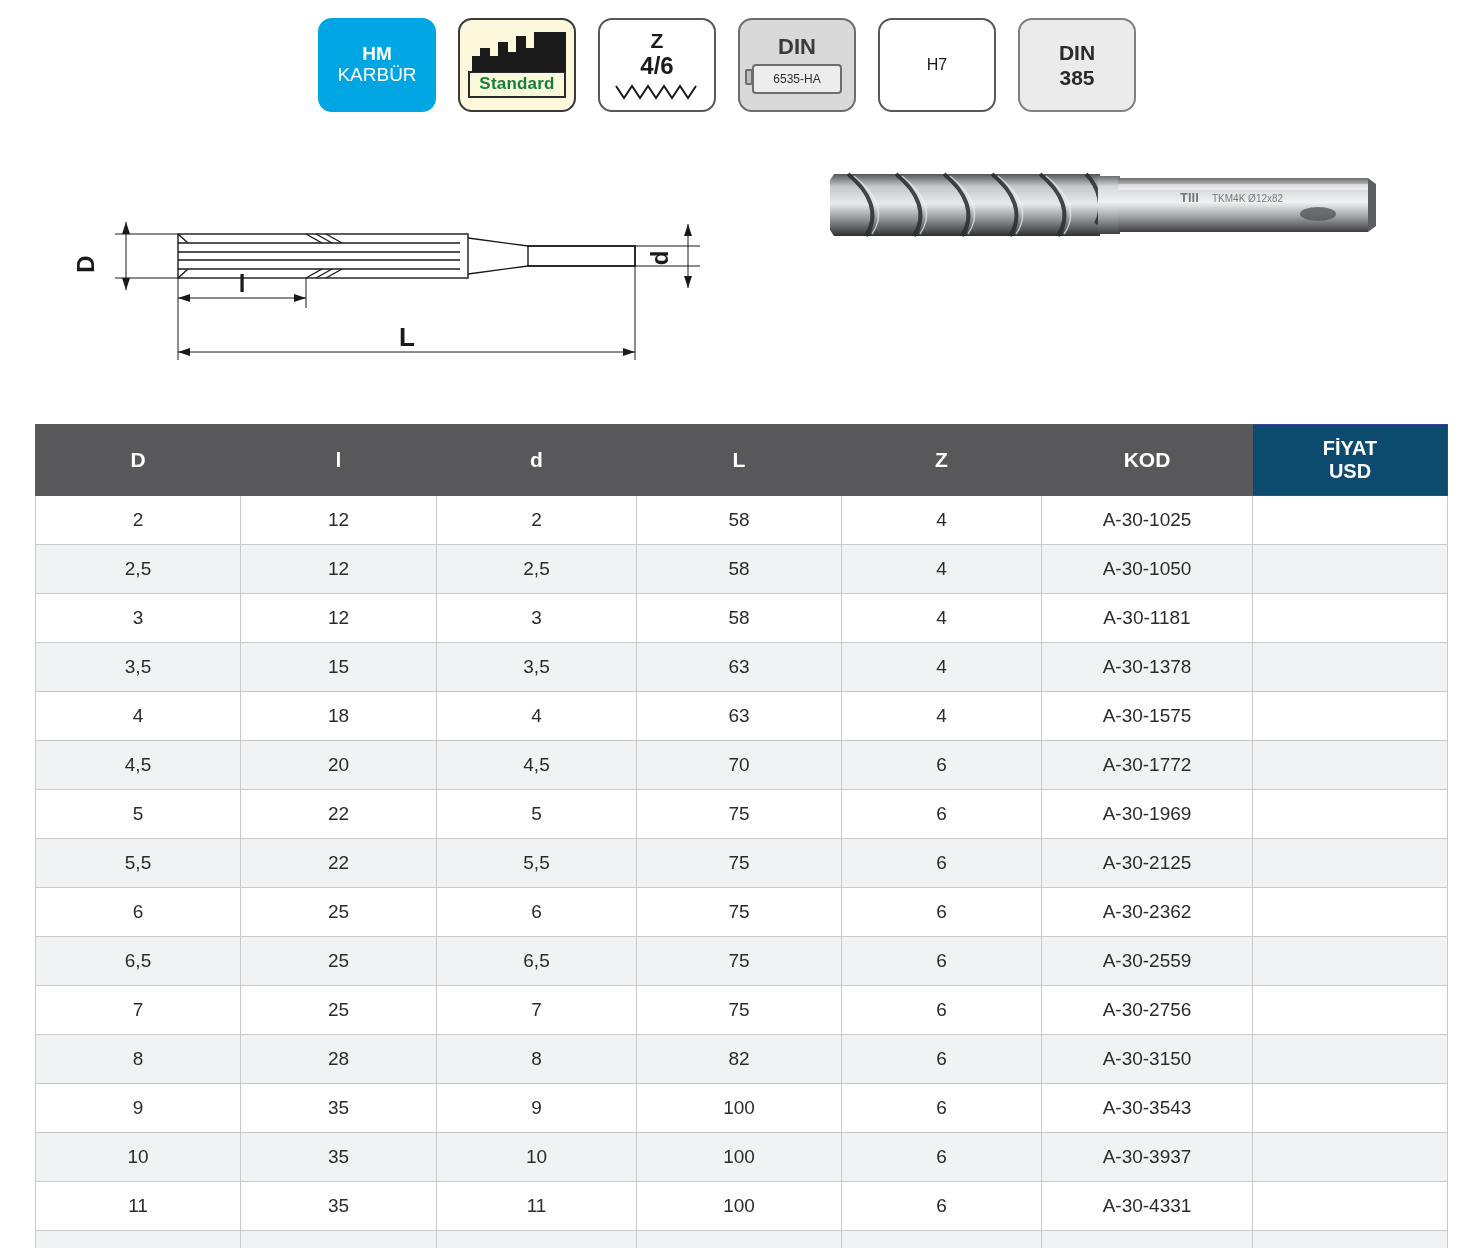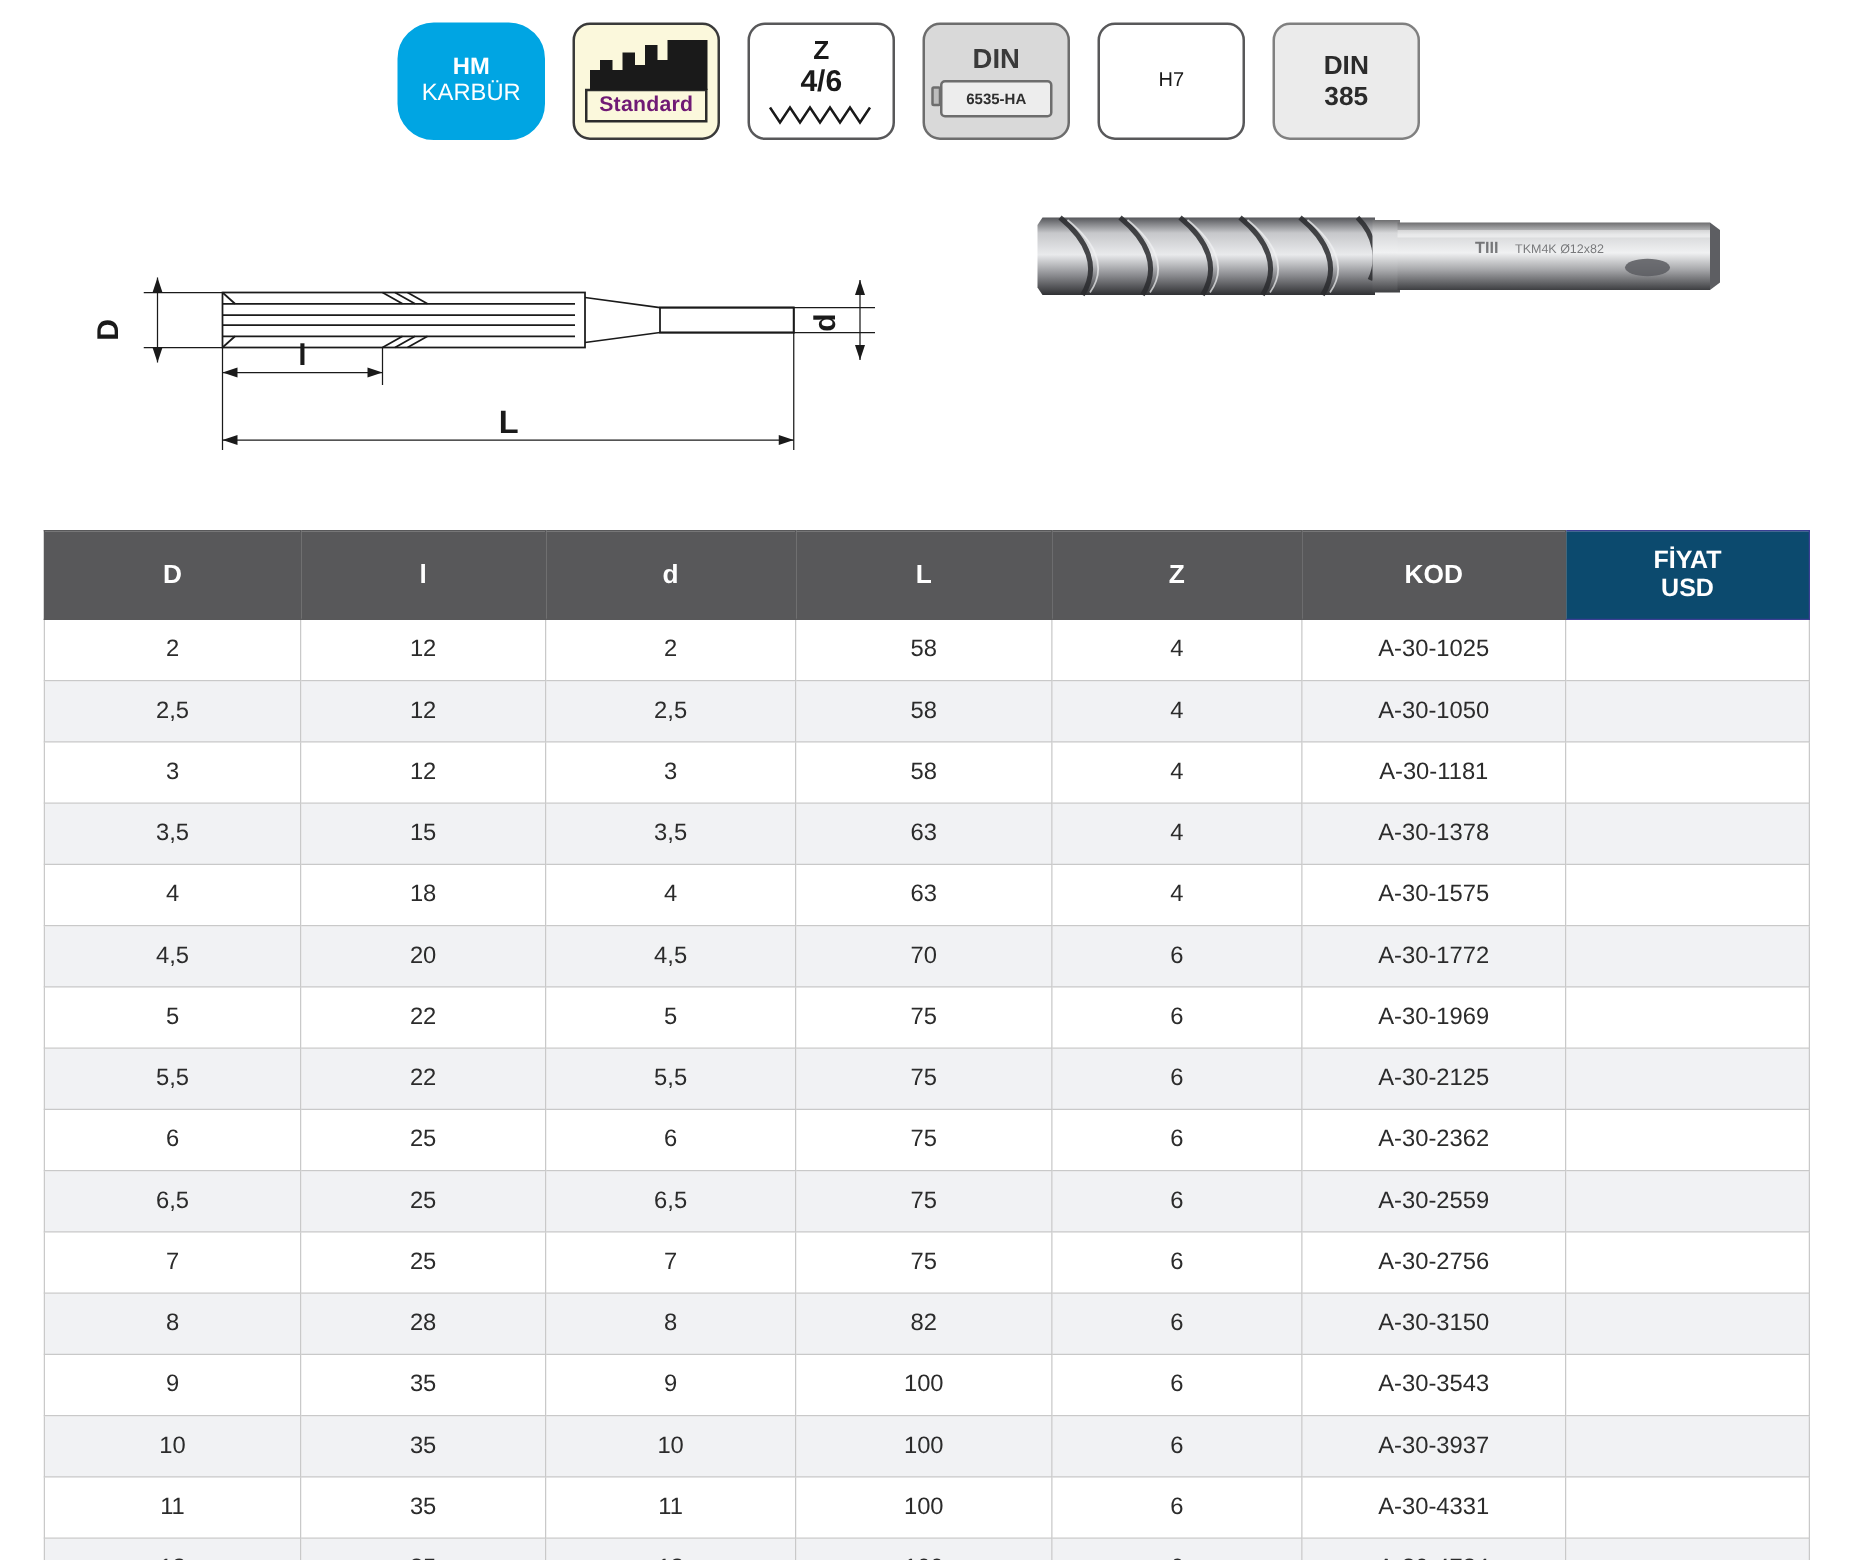--- a/index.html
+++ b/index.html
@@ -36,21 +36,20 @@
     align-items: center;
     justify-content: center;
     text-align: center;
     box-sizing: border-box;
     position: relative;
   }
   .badge-hm {
     background: #00a5e3;
     border-color: #00a5e3;
     color: #ffffff;
-    border-radius: 29px;
   }
   .badge-hm .line1 {
     font-size: 19px;
     font-weight: bold;
     line-height: 1.05;
   }
   .badge-hm .line2 {
     font-size: 19px;
     font-weight: normal;
     line-height: 1.15;
@@ -64,21 +63,21 @@
   .badge-standard .std-art {
     position: absolute;
     top: 10px;
     left: 10px;
     right: 10px;
     height: 44px;
   }
   .badge-standard .std-label {
     font-size: 17px;
     font-weight: bold;
-    color: #701a75;
+    color: #15803d;
     border: 2px solid #2b2b2b;
     background: #fbf8dc;
     padding: 1px 9px 2px 9px;
     margin-bottom: 12px;
     letter-spacing: 0.2px;
   }
   .badge-z .z-top {
     font-size: 21px;
     font-weight: bold;
     line-height: 1.05;
@@ -108,21 +107,21 @@
     height: 26px;
     border: 2px solid #6d6d6d;
     border-radius: 4px;
     background: #ededed;
     display: flex;
     align-items: center;
     justify-content: center;
   }
   .badge-din .din-chip span {
     font-size: 12px;
-    font-weight: bold;
+    font-weight: normal;
     color: #2e2e2e;
   }
   .badge-din .din-chip::before {
     content: "";
     position: absolute;
     left: -9px;
     top: 3px;
     width: 8px;
     height: 16px;
     background: #bdbdbd;

